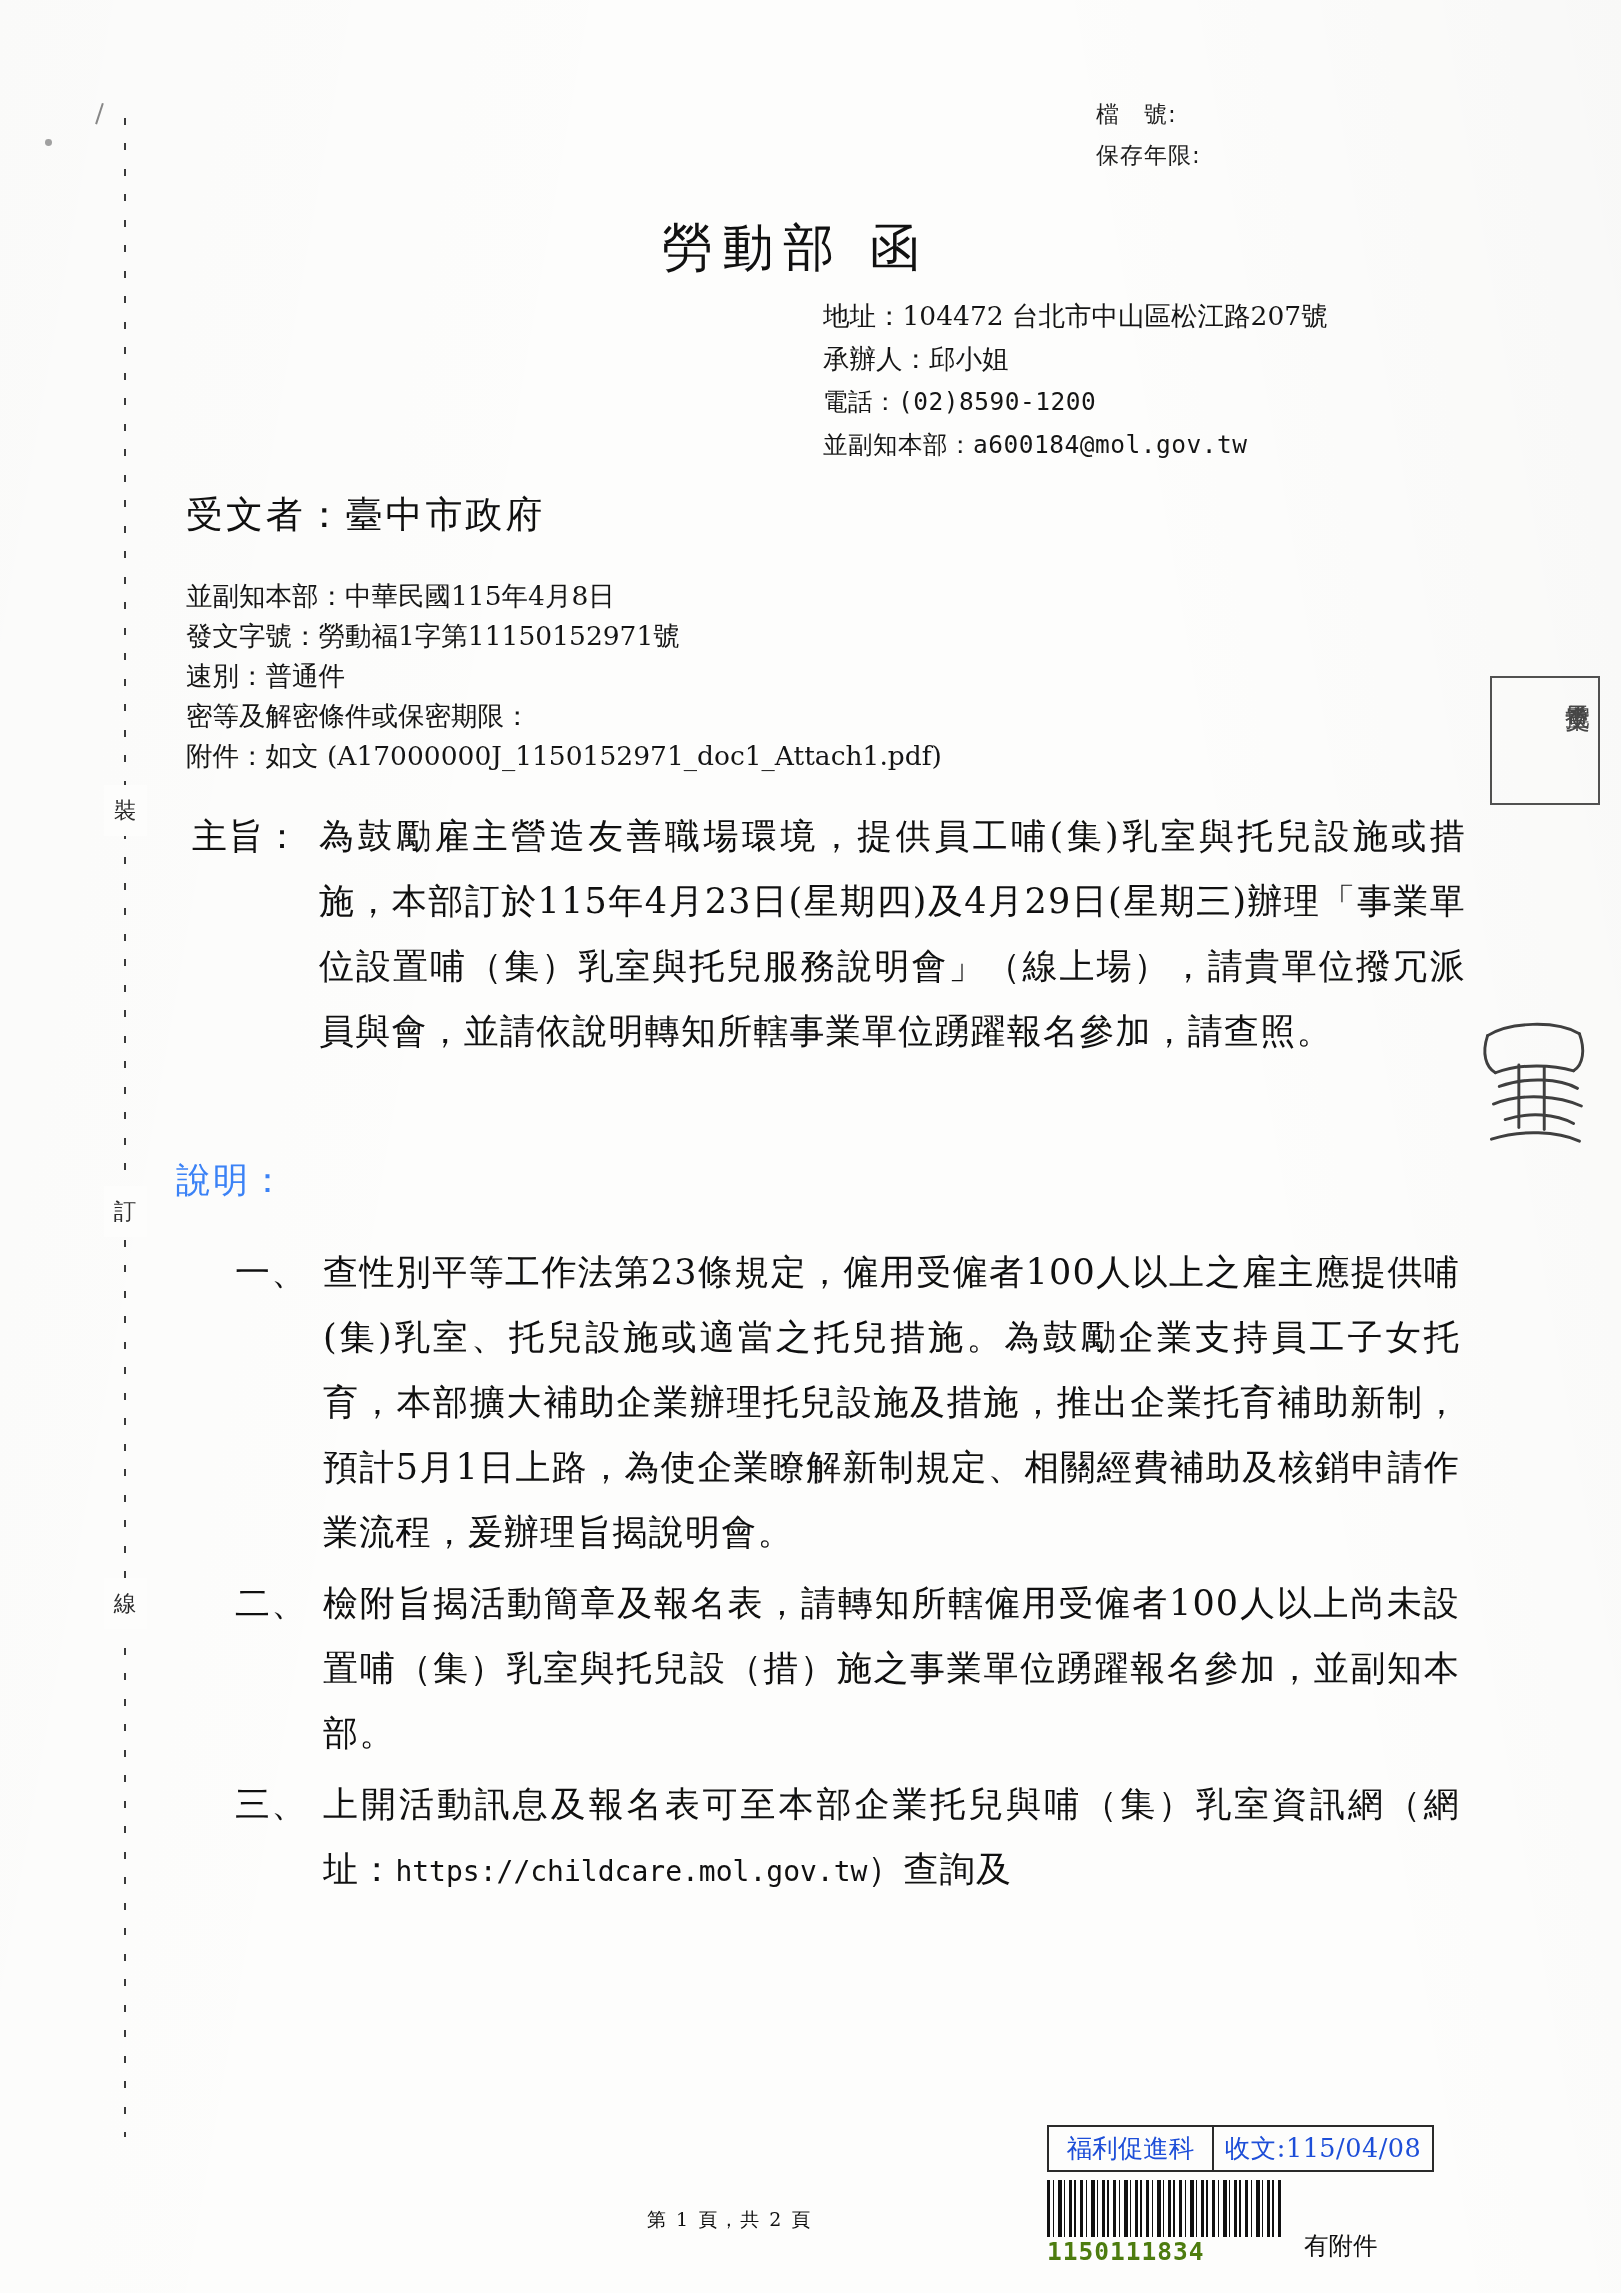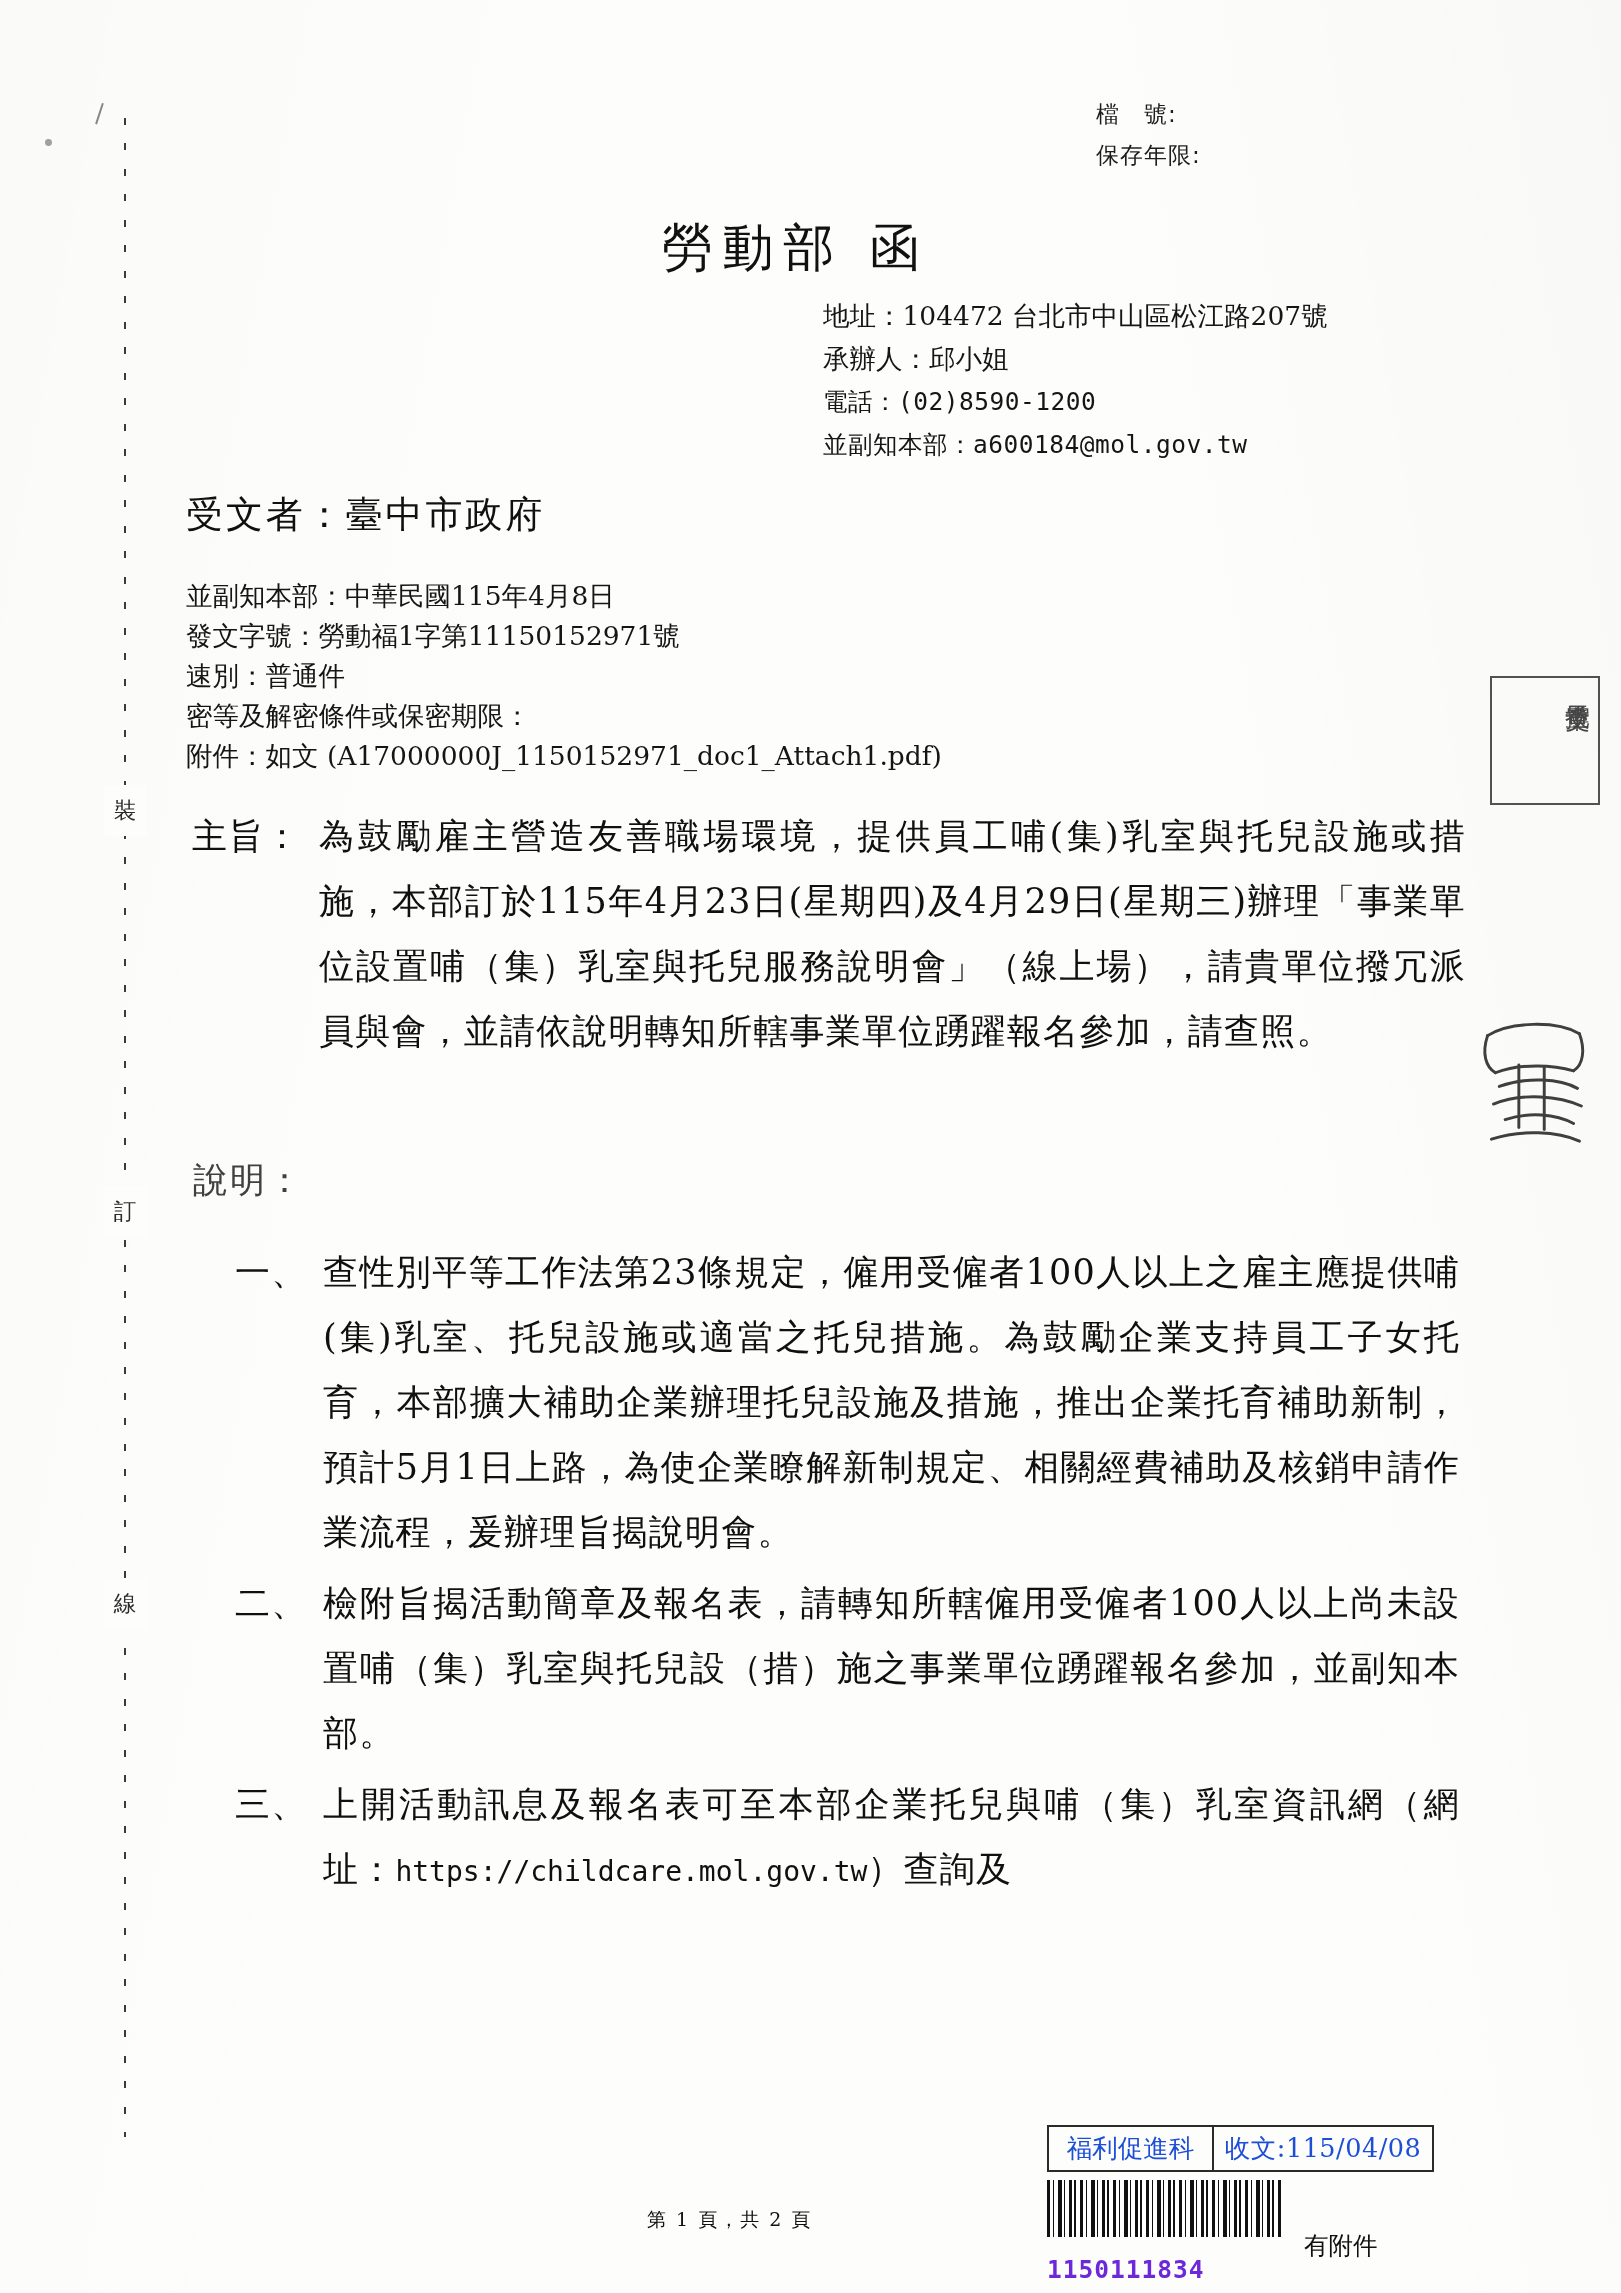--- a/index.html
+++ b/index.html
@@ -110,25 +110,25 @@
     white-space: nowrap;
   }
   .subject-body {
     margin-left: 127px;
     text-align: justify;
   }
 
   
   .explain-label {
     position: absolute;
-    left: 193px;
+    left: 176px;
     top: 1157px;
     font-size: 35px;
     letter-spacing: 2px;
-    color: #404040;
+    color: #3b82f6;
     font-family: Liberation Serif, serif;
   }
   .items {
     position: absolute;
     left: 235px;
     top: 1240px;
     width: 1225px;
     font-size: 35px;
     line-height: 65px;
     letter-spacing: 1.2px;
@@ -297,22 +297,22 @@
         #111 10.8px, #111 14.7px, #fff 14.7px, #fff 16.7px,
         #111 16.7px, #111 17.6px, #fff 17.6px, #fff 21.6px,
         #111 21.6px, #111 25.5px, #fff 25.5px, #fff 27.4px,
         #111 27.4px, #111 29px, #fff 29px, #fff 33px);
   }
   .barcode-num {
     font-family: "DejaVu Sans Mono", "Liberation Mono", monospace;
     font-size: 24.5px;
     font-weight: bold;
     letter-spacing: 1px;
-    color: #6d28d9;
-    margin-top: 18px;
+    color: #4d7c0f;
+    margin-top: 0;
   }
   .attach-note {
     position: absolute;
     left: 1304px;
     top: 2229px;
     font-size: 24.5px;
     color: #101010;
     font-family: "DejaVu Serif", "Liberation Serif", serif;
   }
 </style>

